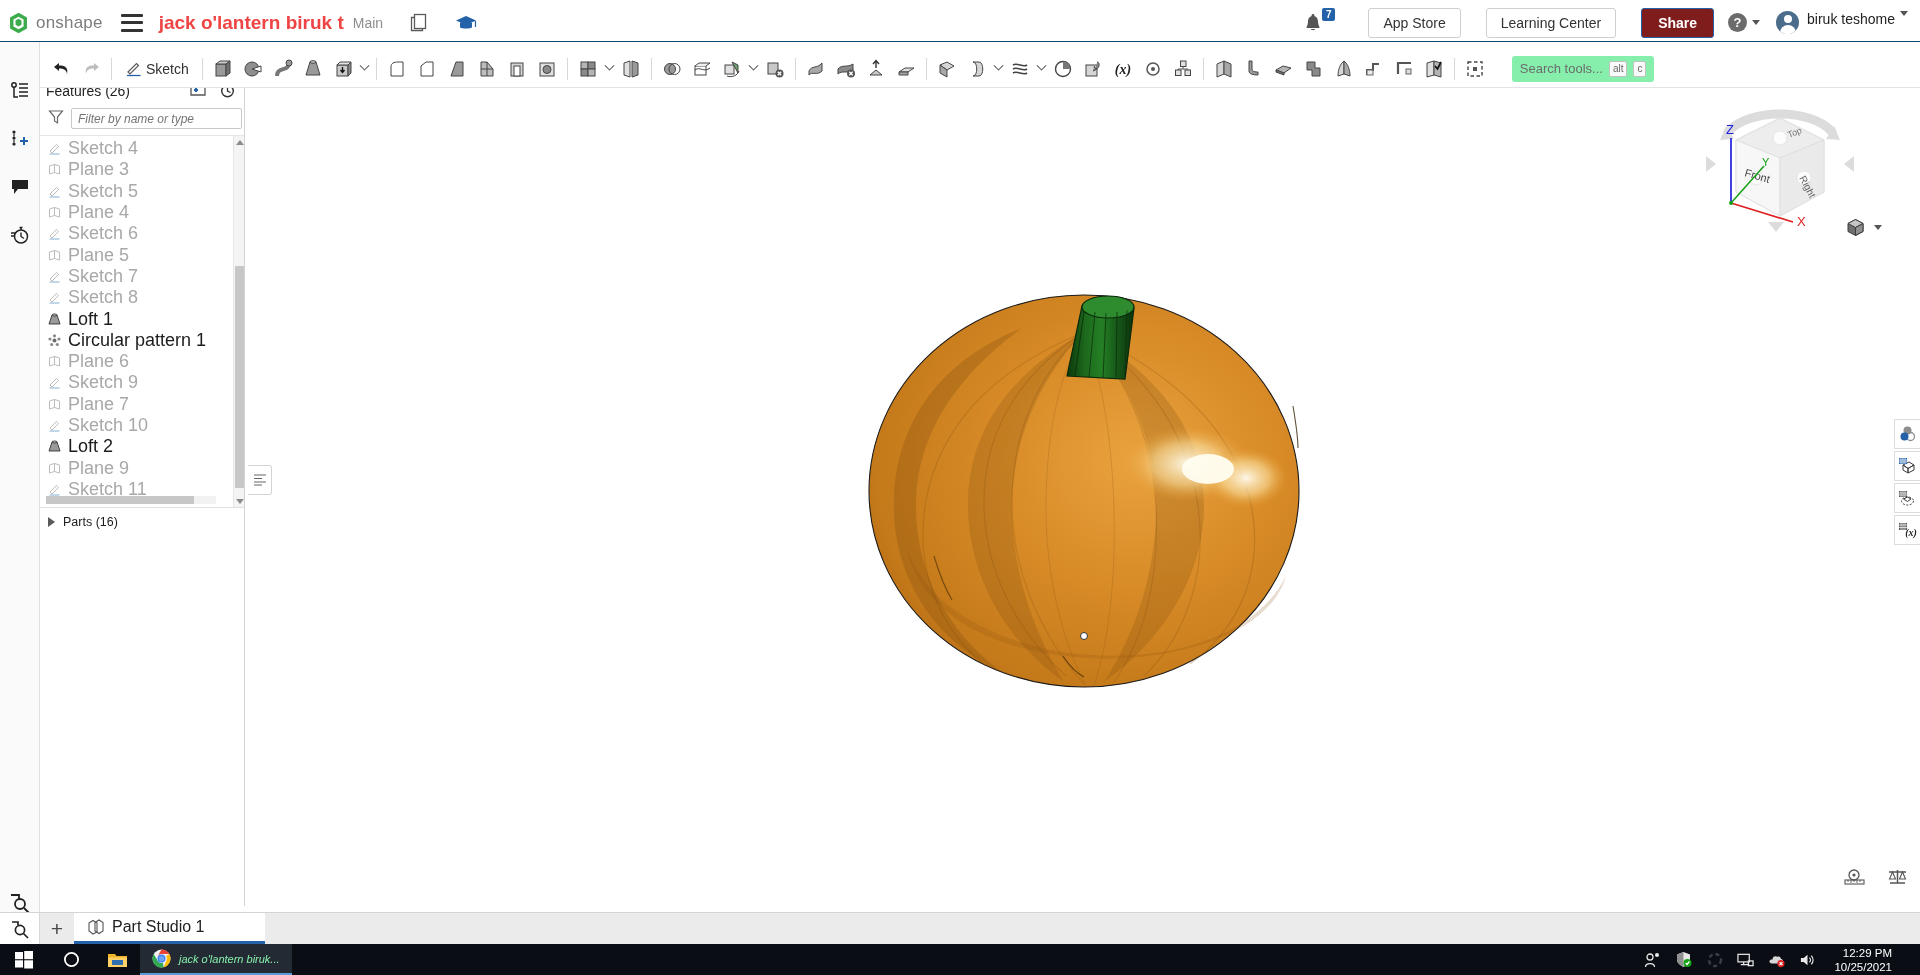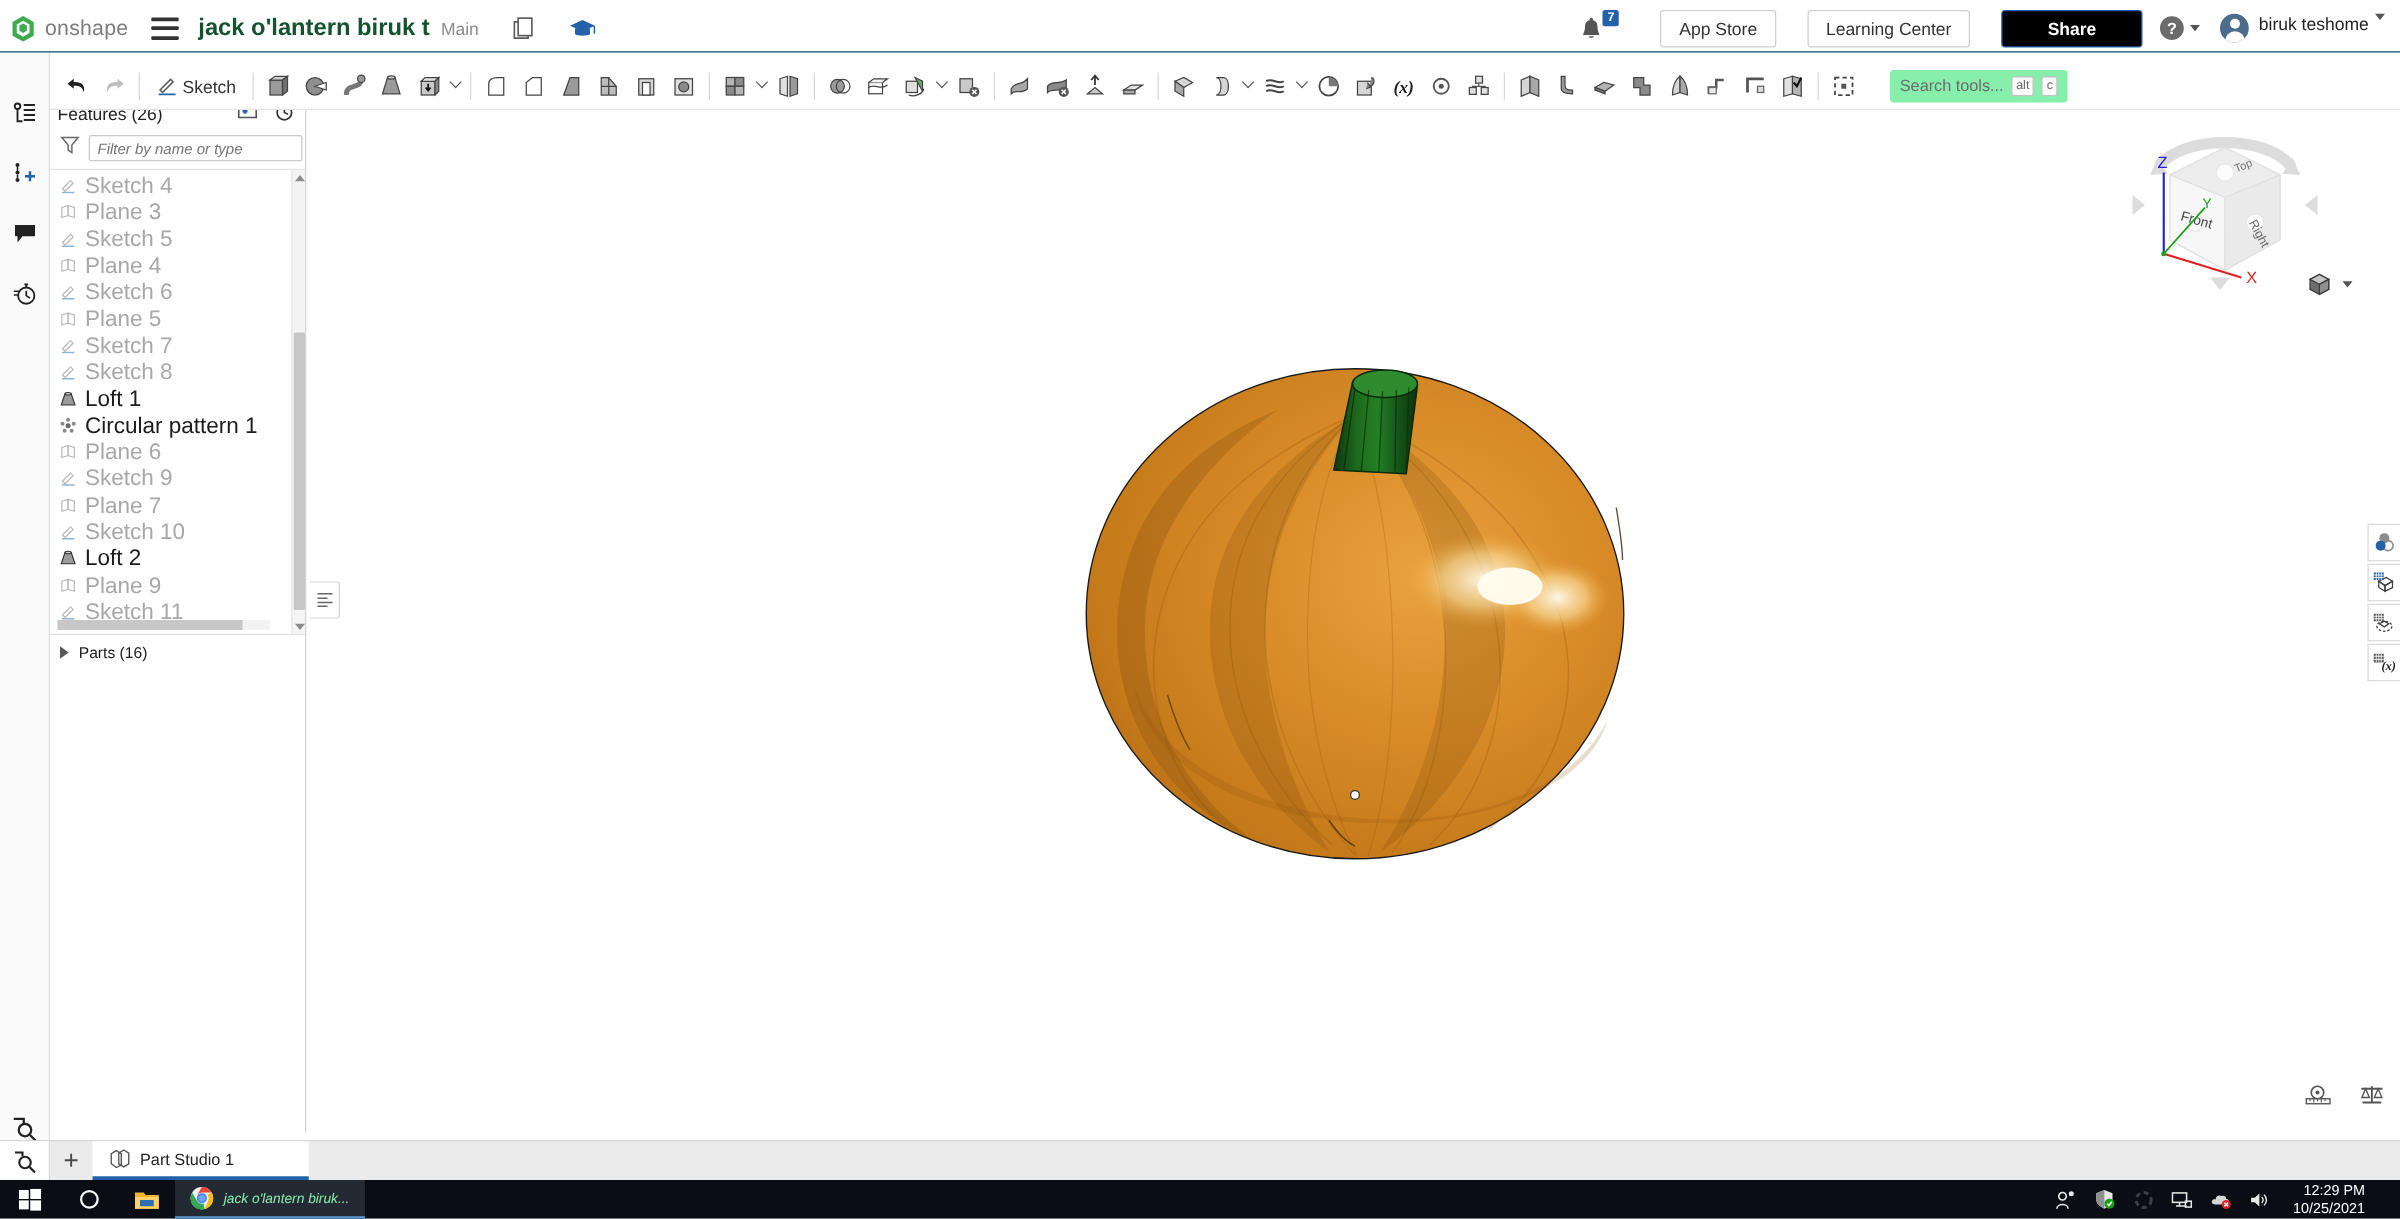--- a/index.html
+++ b/index.html
@@ -25,21 +25,21 @@
   }
   .logo-mark { width: 21px; height: 22px; }
   .logo-text { font-size: 17px; color: #7d7d7d; letter-spacing: .2px; }
   .hamburger {
     margin-left: 18px; width: 22px; height: 18px;
     display: flex; flex-direction: column; justify-content: space-between;
     cursor: pointer;
   }
   .hamburger i { display:block; height: 3px; background: #333; border-radius: 1px; }
   .doc-title {
-    margin-left: 16px; font-size: 19px; font-weight: bold; color: #14532d;
+    margin-left: 16px; font-size: 19px; font-weight: bold; color: #ef4444;
     white-space: nowrap;
   }
   .doc-branch { margin-left: 9px; font-size: 14px; color: #8d8d8d; }
   .hdr-icon-btn {
     margin-left: 22px; width: 26px; height: 26px;
     display: flex; align-items: center; justify-content: center;
     cursor: pointer;
   }
   .hdr-right {
     margin-left: auto; display: flex; align-items: center; gap: 0px;
@@ -50,22 +50,22 @@
     position: absolute; top: -1px; right: -2px;
     background: #2362a8; color: #fff; font-size: 10px; font-weight: bold;
     border-radius: 2px; padding: 1px 4px; line-height: 11px;
   }
   .hdr-btn {
     border: 1px solid #cfcfcf; background: #fff; color: #333;
     font-size: 14px; padding: 6px 14px; border-radius: 3px;
     margin-left: 25px; cursor: pointer; white-space: nowrap;
   }
   .hdr-btn.share {
-    background: #000000; color: #fff; border-color: #2362a8; font-weight: bold;
-    padding: 6px 36px;
+    background: #7f1d1d; color: #fff; border-color: #2362a8; font-weight: bold;
+    padding: 6px 16px;
   }
   .help-wrap { display: flex; align-items: center; margin-left: 14px; cursor: pointer; }
   .help-circle {
     width: 19px; height: 19px; border-radius: 50%; background: #6b6b6b;
     color: #fff; font-size: 13px; font-weight: bold;
     display: flex; align-items: center; justify-content: center;
   }
   .caret { width:0;height:0; border-left:4px solid transparent; border-right:4px solid transparent;
            border-top:5px solid #555; margin-left:5px; }
   .user-wrap { display: flex; margin-left: 16px; cursor: pointer; }
@@ -241,21 +241,21 @@
     background:#fff; cursor:pointer; border-right:1px solid #d8d8d8;
   }
   .tab-plus {
     width: 34px; display: flex; align-items: center; justify-content: center;
     font-size: 21px; color: #4a4a4a; cursor: pointer;
   }
   .tab-active {
     display: flex; align-items: center; gap: 8px; padding: 0 60px 0 14px;
     background: #fff; border-bottom: 3px solid #2362a8; cursor: pointer;
   }
-  .tab-active span { font-size: 13px; color: #222; }
+  .tab-active span { font-size: 16px; color: #222; }
 
   
   .taskbar {
     position: absolute; left: 0; bottom: 0; width: 1920px; height: 31px;
     background: #0a0e14; display: flex; align-items: center; z-index: 50;
   }
   .tb-start { width: 48px; display:flex;align-items:center;justify-content:center;cursor:pointer; }
   .tb-cortana { width: 46px; display:flex;align-items:center;justify-content:center;cursor:pointer;}
   .tb-app { width: 46px; display:flex;align-items:center;justify-content:center;cursor:pointer;}
   .tb-chrome-task {

